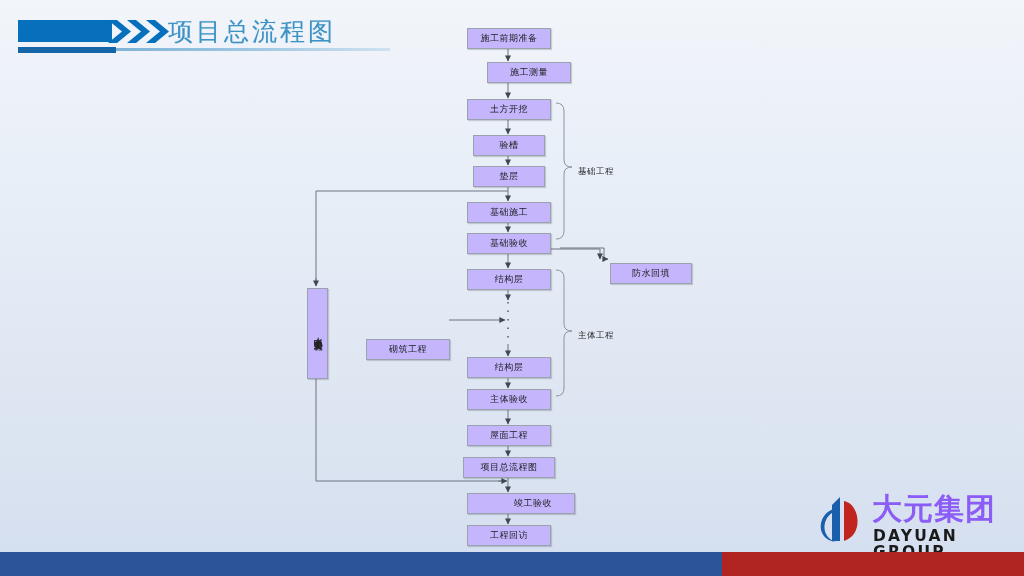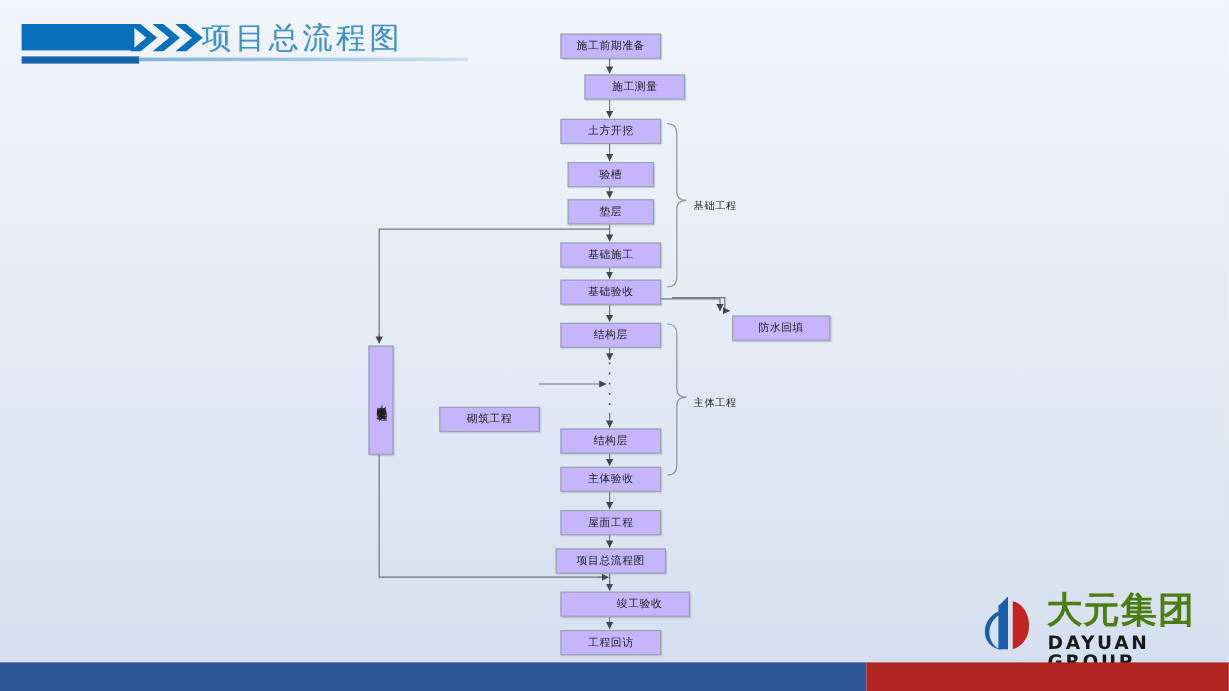--- a/index.html
+++ b/index.html
@@ -47,21 +47,21 @@
     letter-spacing:1px;line-height:1.05;
   }
   .brace-label{
     position:absolute;font-size:8.5px;color:#1c1c1c;white-space:nowrap;letter-spacing:.5px;
   }
   svg.lines{position:absolute;left:0;top:0;width:1024px;height:576px;overflow:visible;}
 
   
   .logo{position:absolute;left:810px;top:495px;width:210px;height:58px;}
   .logo-txt-cn{
-    position:absolute;left:62px;top:-1px;font-size:30px;font-weight:bold;color:#4d7c0f;
+    position:absolute;left:62px;top:-1px;font-size:30px;font-weight:bold;color:#8b5cf6;
     letter-spacing:1px;font-family:"DejaVu Sans","Liberation Sans",sans-serif;line-height:1;
   }
   .logo-txt-en{
     position:absolute;left:63px;top:34px;font-size:15.5px;font-weight:bold;color:#1a1a1a;
     letter-spacing:2.2px;font-family:"DejaVu Sans","Liberation Sans",sans-serif;line-height:1;
   }
 
   
   .footer{position:absolute;left:0;top:552px;width:1024px;height:24px;}
   .footer-blue{position:absolute;left:0;top:0;width:722px;height:24px;background:#2b5596;}

